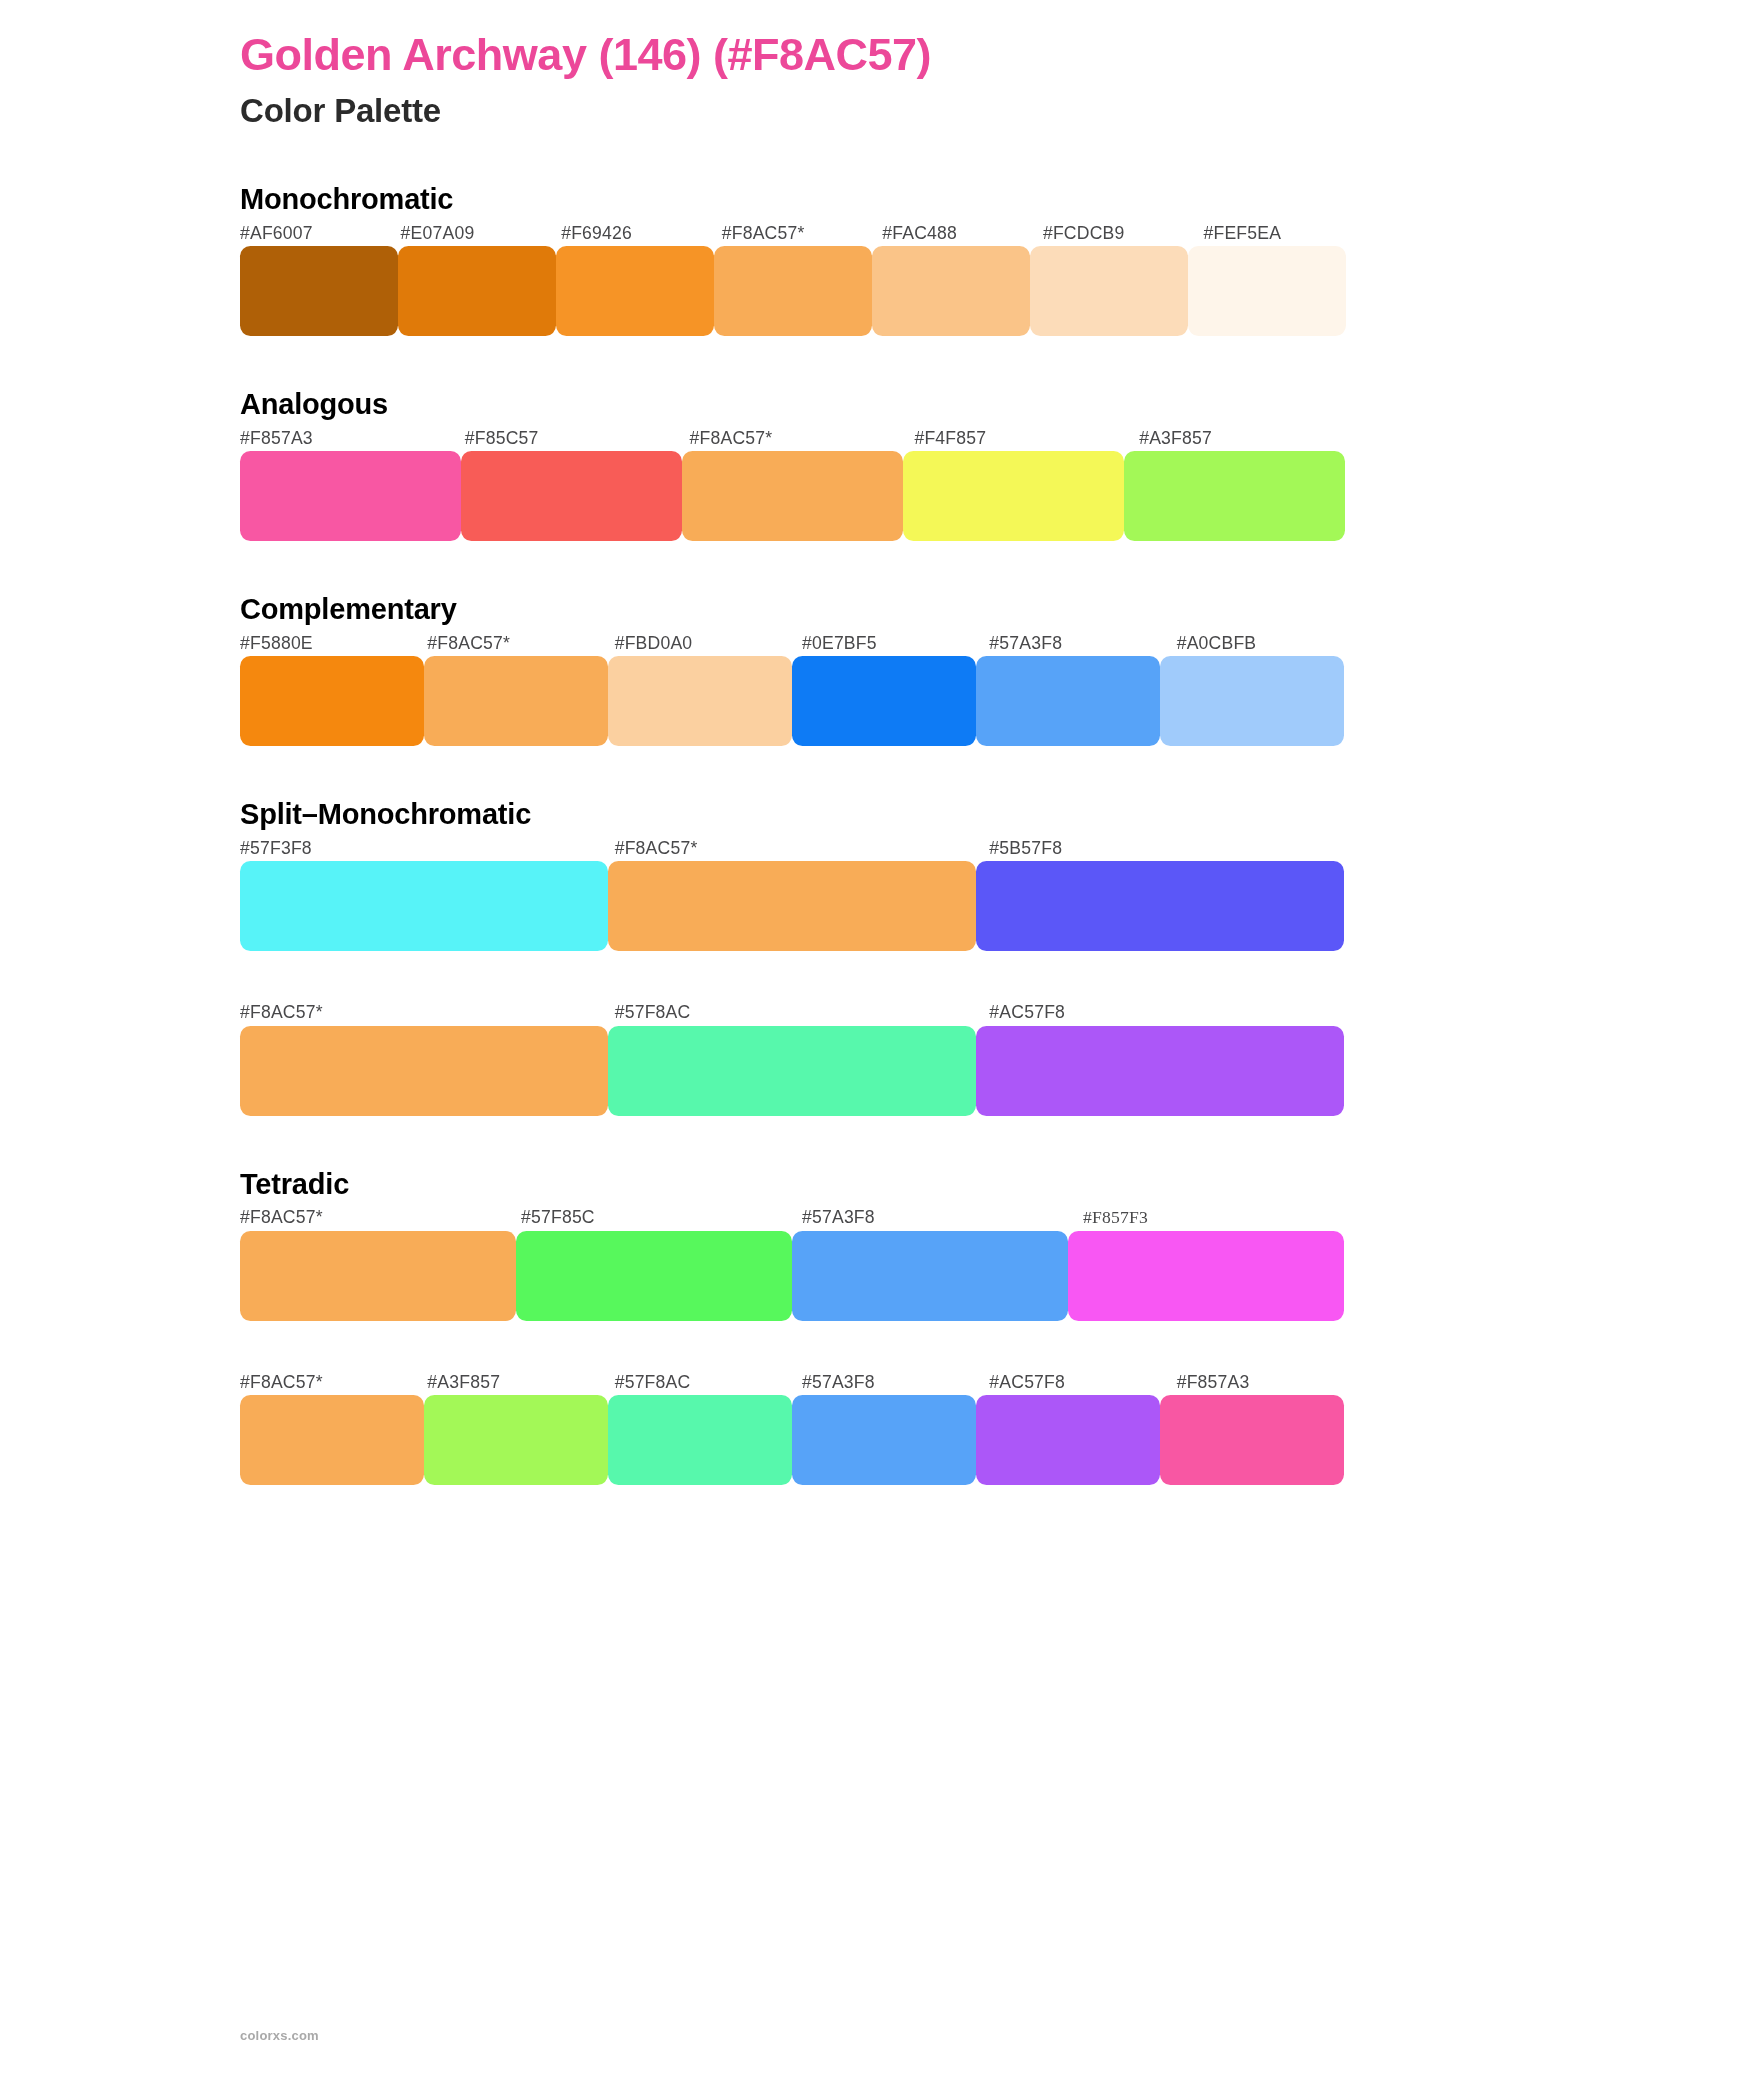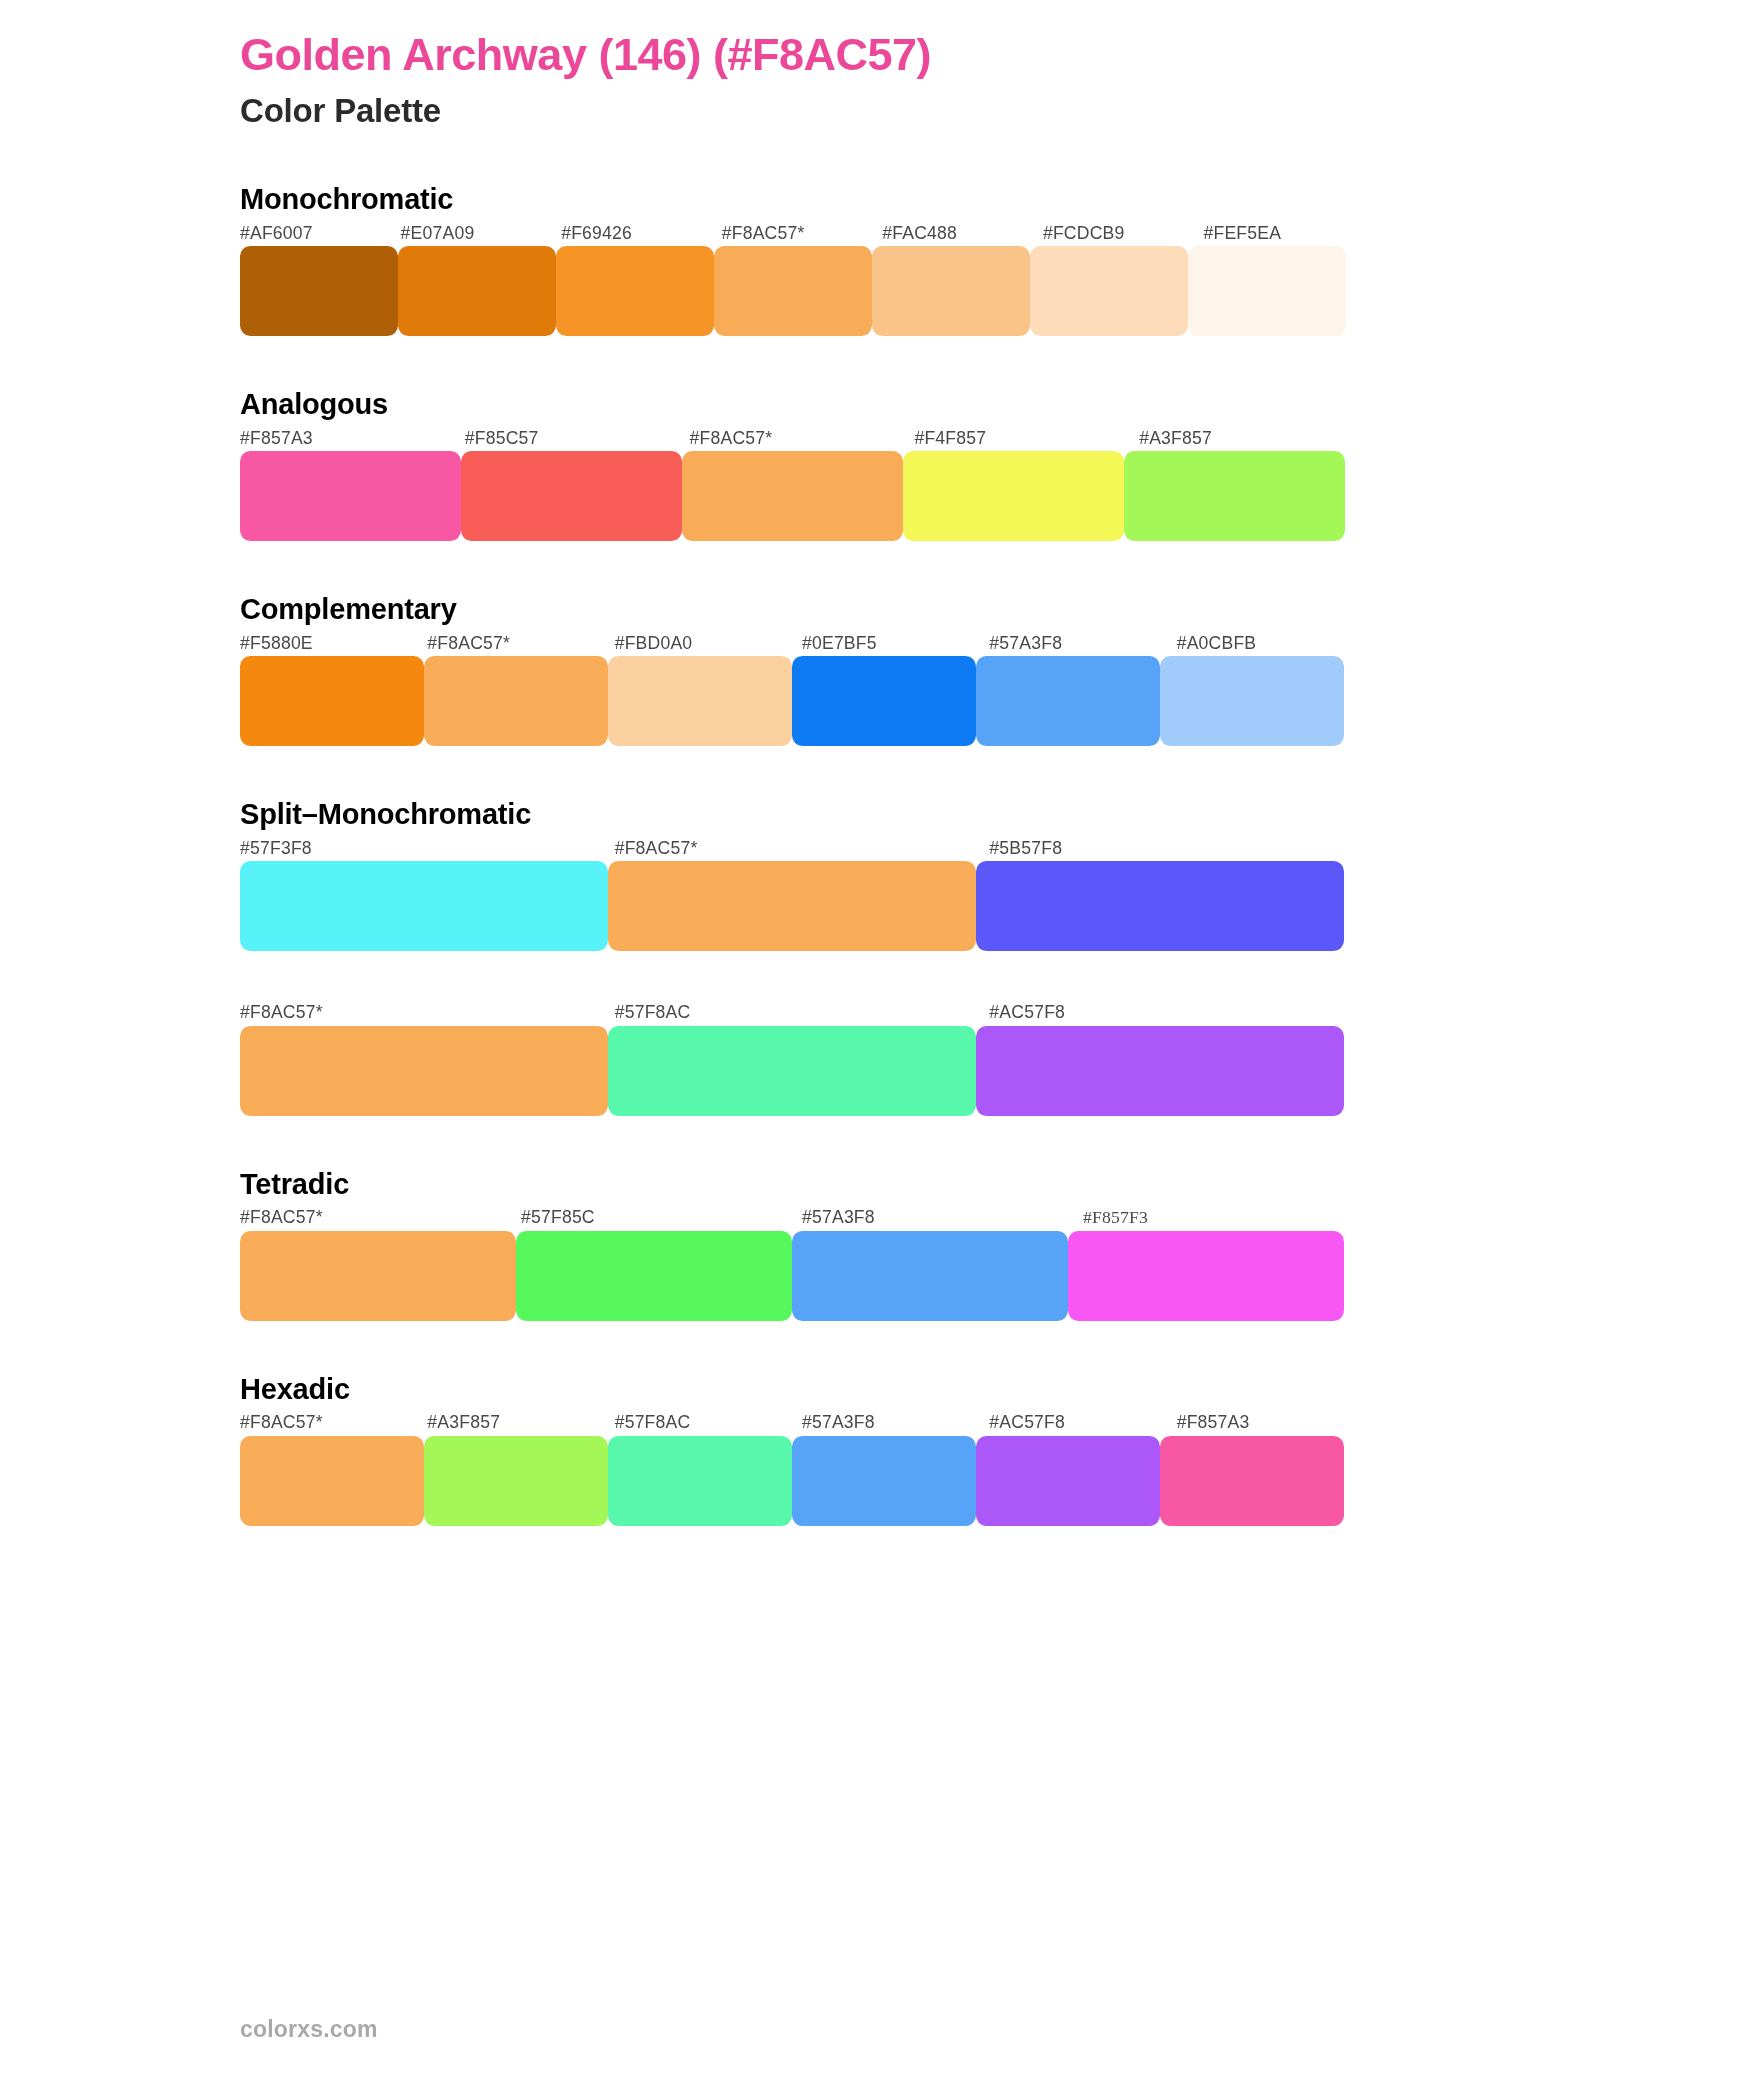--- a/index.html
+++ b/index.html
@@ -68,21 +68,21 @@
   }
   .swatch {
     border-radius: 10.4px;
     flex-shrink: 0;
   }
   .sec-gap { height: 51px; }
   .footer {
     position: absolute;
     left: 240px;
     bottom: 34px;
-    font-size: 23px;
+    font-size: 13px;
     color: #a9a9a9;
     font-weight: bold;
     letter-spacing: 0.2px;
   }
 </style>
 </head>
 <body>
 
 <div class="page">
 
@@ -187,21 +187,20 @@
         </div>
         <div class="swatches">
           <div class="swatch" title="#F8AC57*" style="width: 276px; height: 90px; background: rgb(248, 172, 87);"></div>
           <div class="swatch" title="#57F85C" style="width: 276px; height: 90px; background: rgb(87, 248, 92);"></div>
           <div class="swatch" title="#57A3F8" style="width: 276px; height: 90px; background: rgb(87, 163, 248);"></div>
           <div class="swatch" title="#F857F3" style="width: 276px; height: 90px; background: rgb(248, 87, 243);"></div>
         </div>
       </div>
       <div class="sec-gap"></div>
       <div class="section">
-        <div class="section-heading">Hexadic</div>
         <div class="labels">
           <div class="label" style="width: 184px;">#F8AC57*</div>
           <div class="label" style="width: 184px;">#A3F857</div>
           <div class="label" style="width: 184px;">#57F8AC</div>
           <div class="label" style="width: 184px;">#57A3F8</div>
           <div class="label" style="width: 184px;">#AC57F8</div>
           <div class="label" style="width: 184px;">#F857A3</div>
         </div>
         <div class="swatches">
           <div class="swatch" title="#F8AC57*" style="width: 184px; height: 90px; background: rgb(248, 172, 87);"></div>

